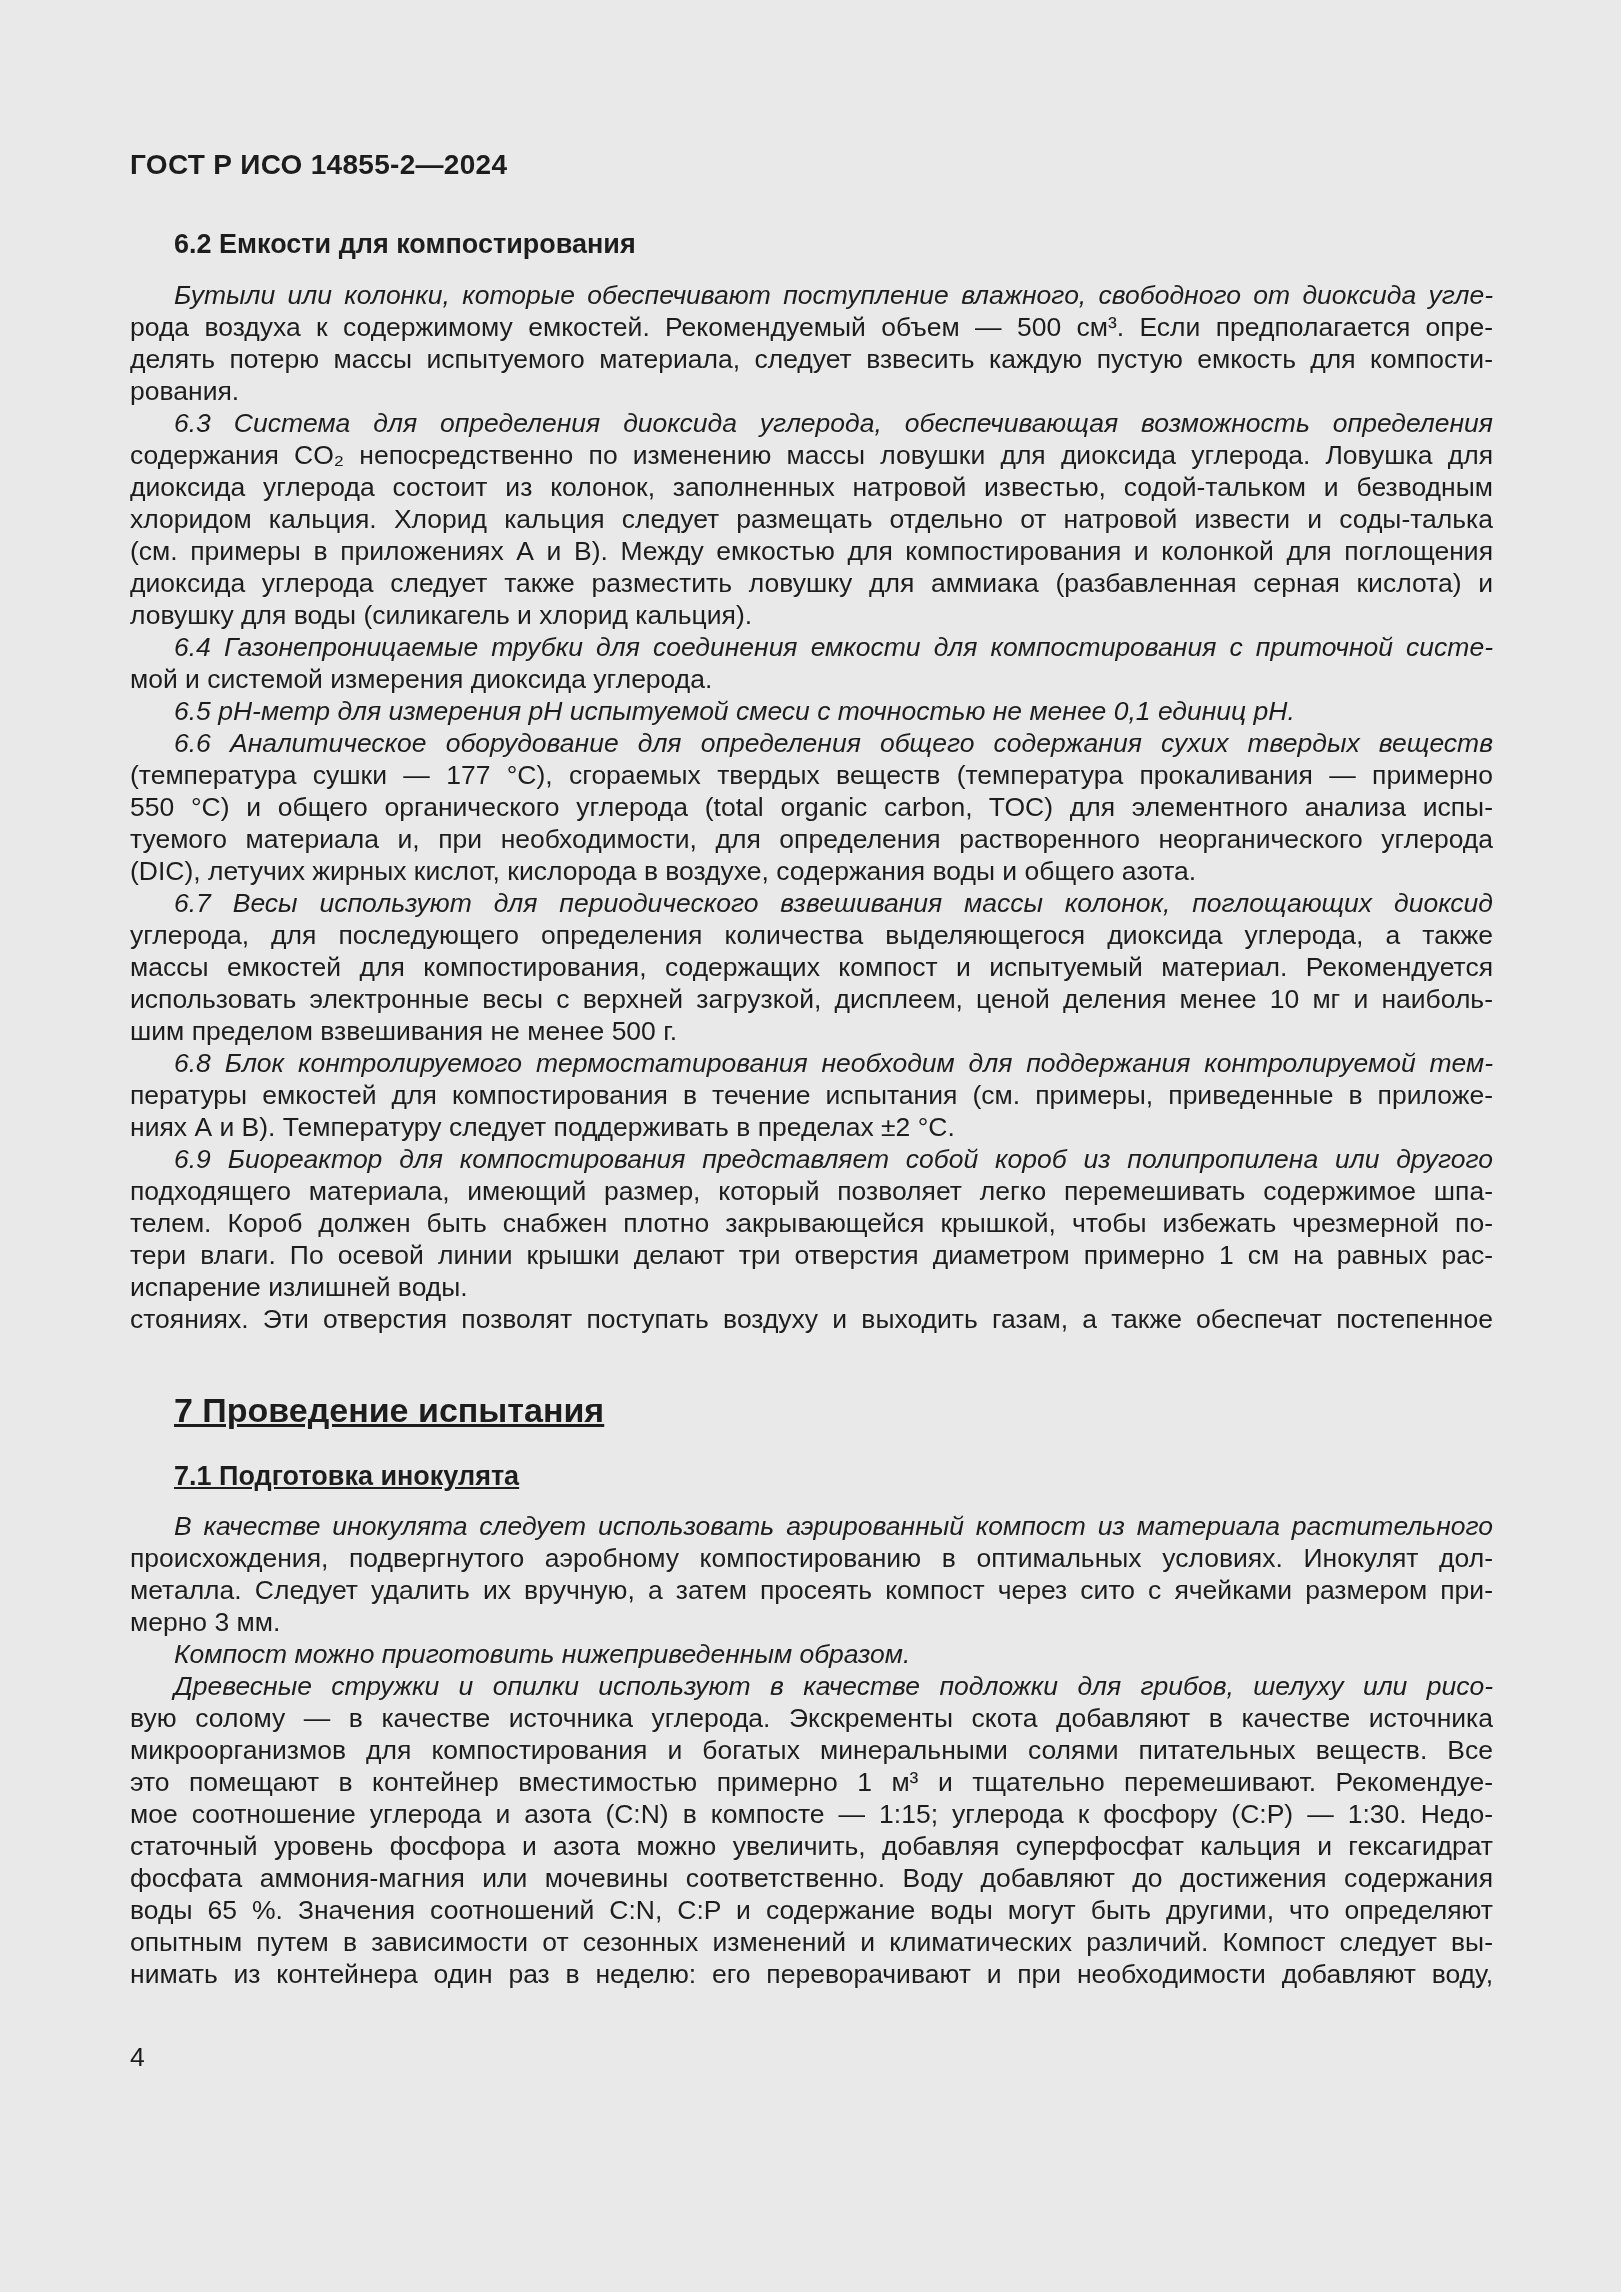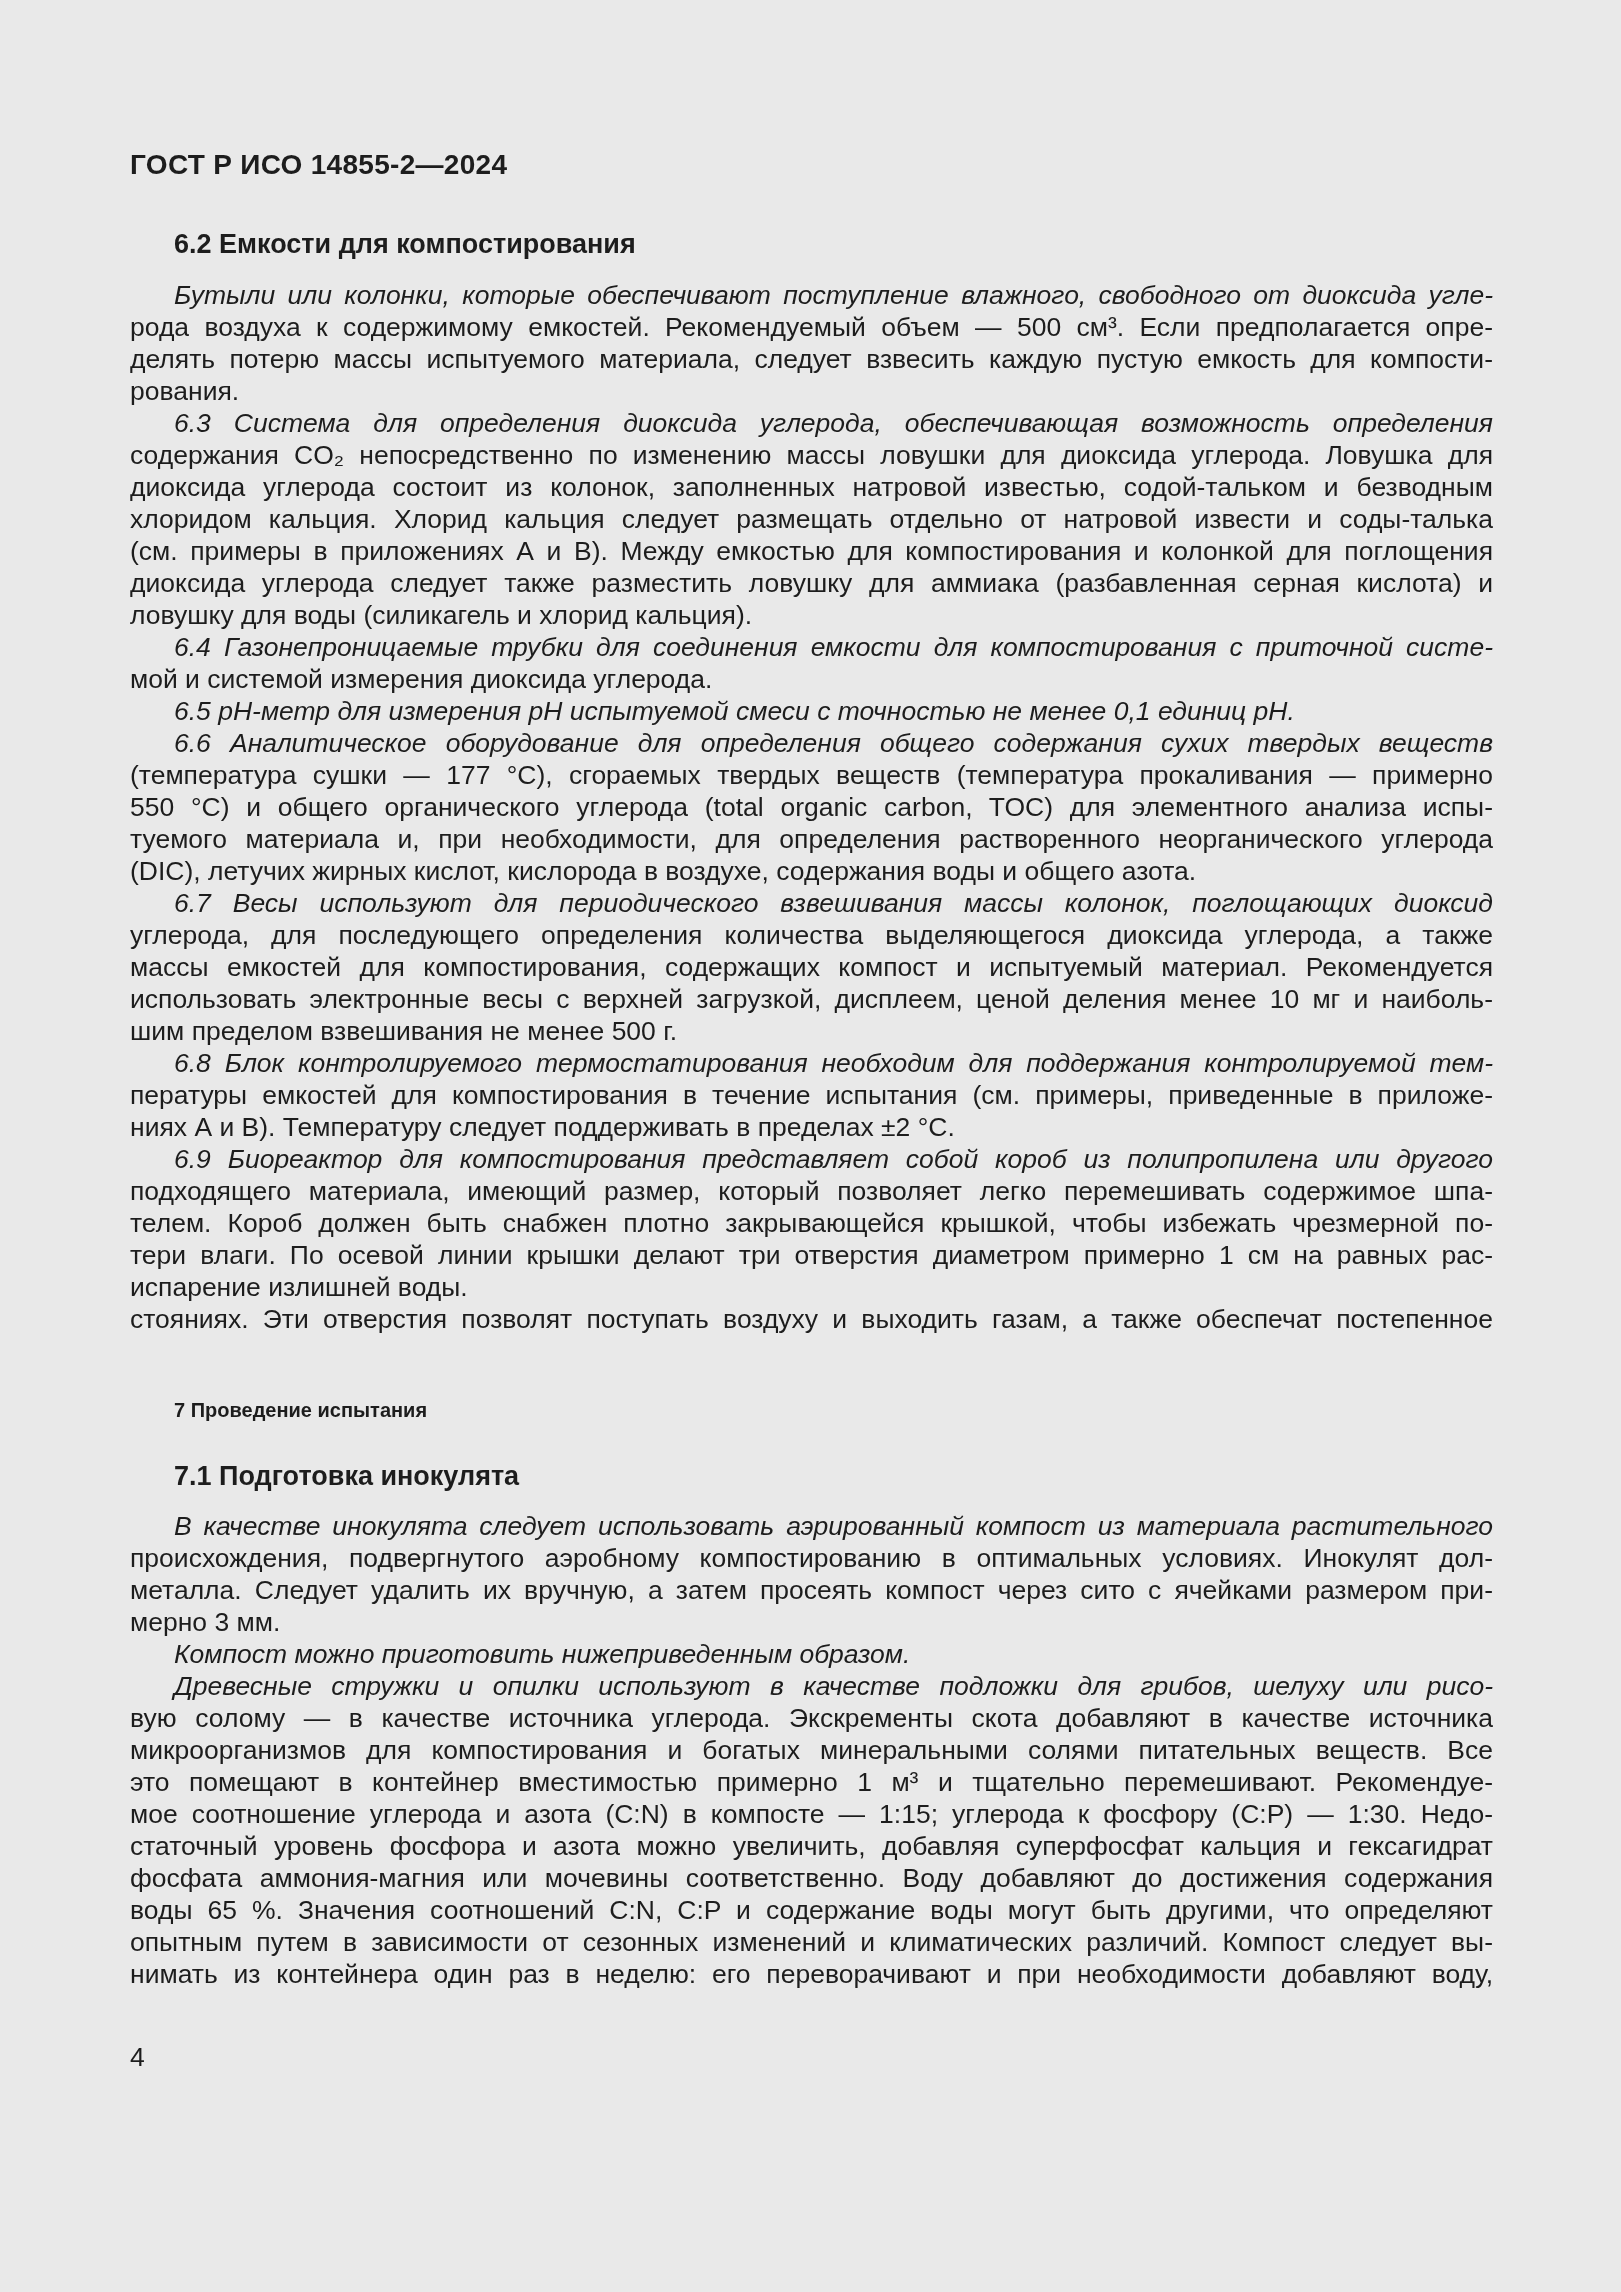--- a/index.html
+++ b/index.html
@@ -17,33 +17,34 @@
     overflow: hidden;
   }
   .doc-header {
     font-weight: bold;
     font-size: 28px;
     line-height: 29px;
     letter-spacing: 0.3px;
   }
   .h2 {
     font-weight: bold;
-    font-size: 20px;
+    font-size: 34px;
     line-height: 33px;
     margin: 59px 0 35px 0;
     padding-left: 44px;
+    text-decoration: underline;
   }
   .h3 {
     font-weight: bold;
     font-size: 27px;
     line-height: 29px;
     margin: 51px 0 19.6px 0;
     padding-left: 44px;
   }
-  .h2 + .h3 { margin-top: 8px; }
+  .h2 + .h3 { margin-top: 8px; text-decoration: underline; }
   .para { margin: 0; }
   .para .line {
     text-align: justify;
     text-align-last: justify;
   }
   .para .line.first { text-indent: 44px; font-style: italic; }
   .para .line.lastline { text-align-last: left; }
   .page-number {
     margin-top: 51px;
     font-size: 26.5px;

